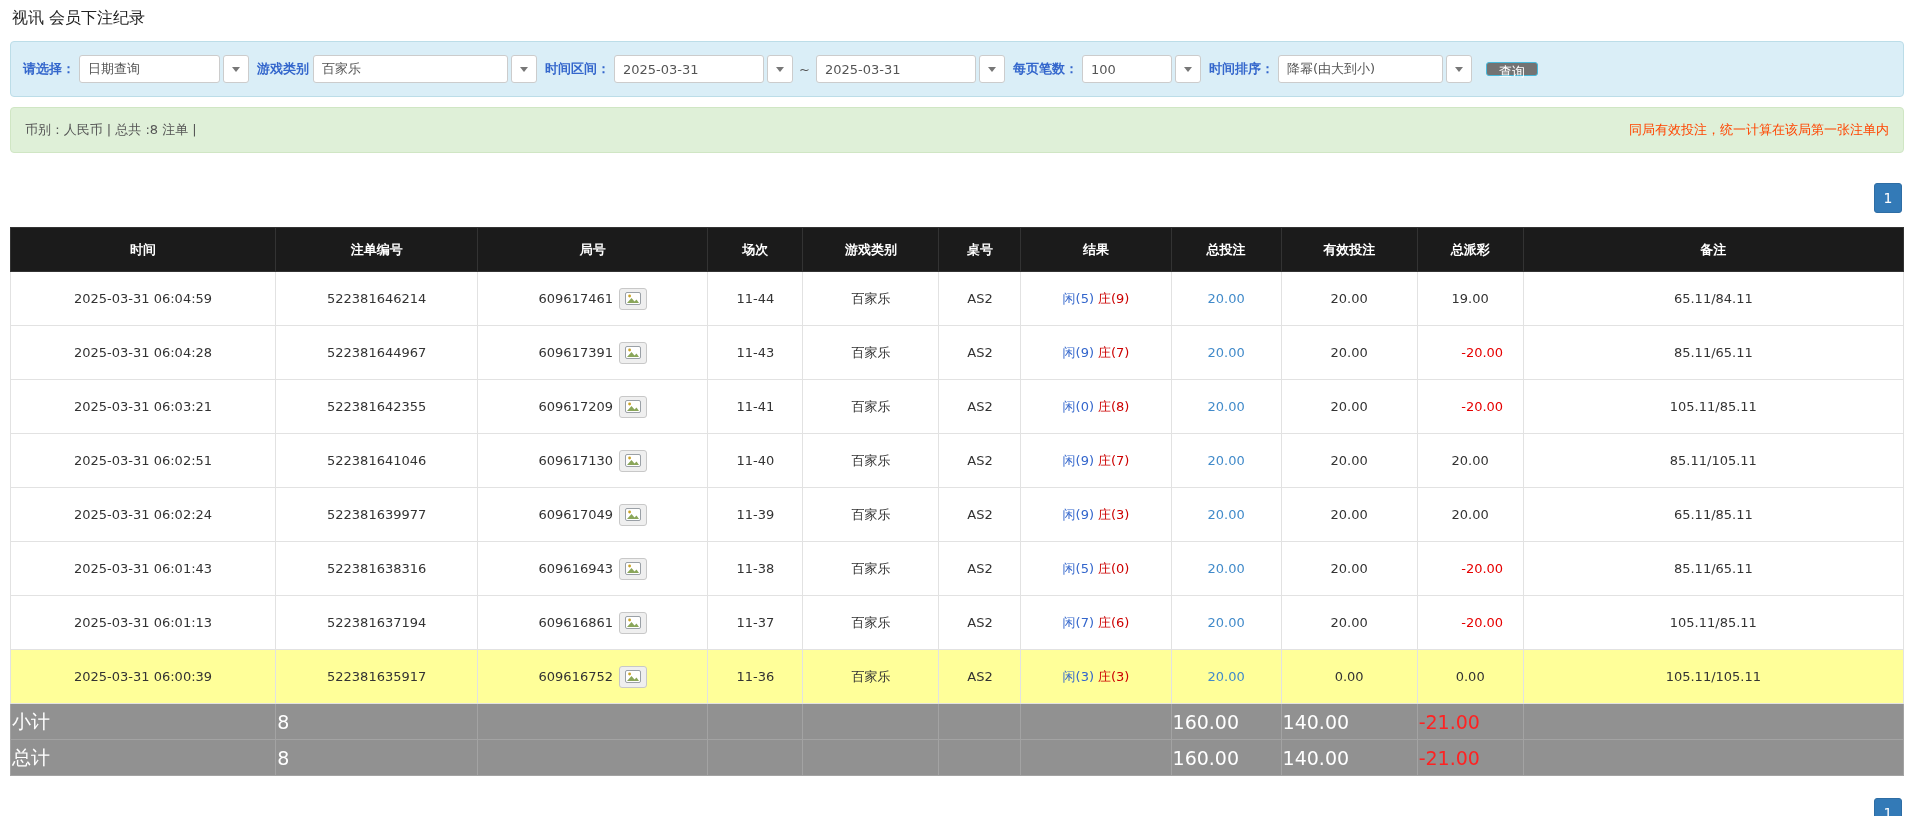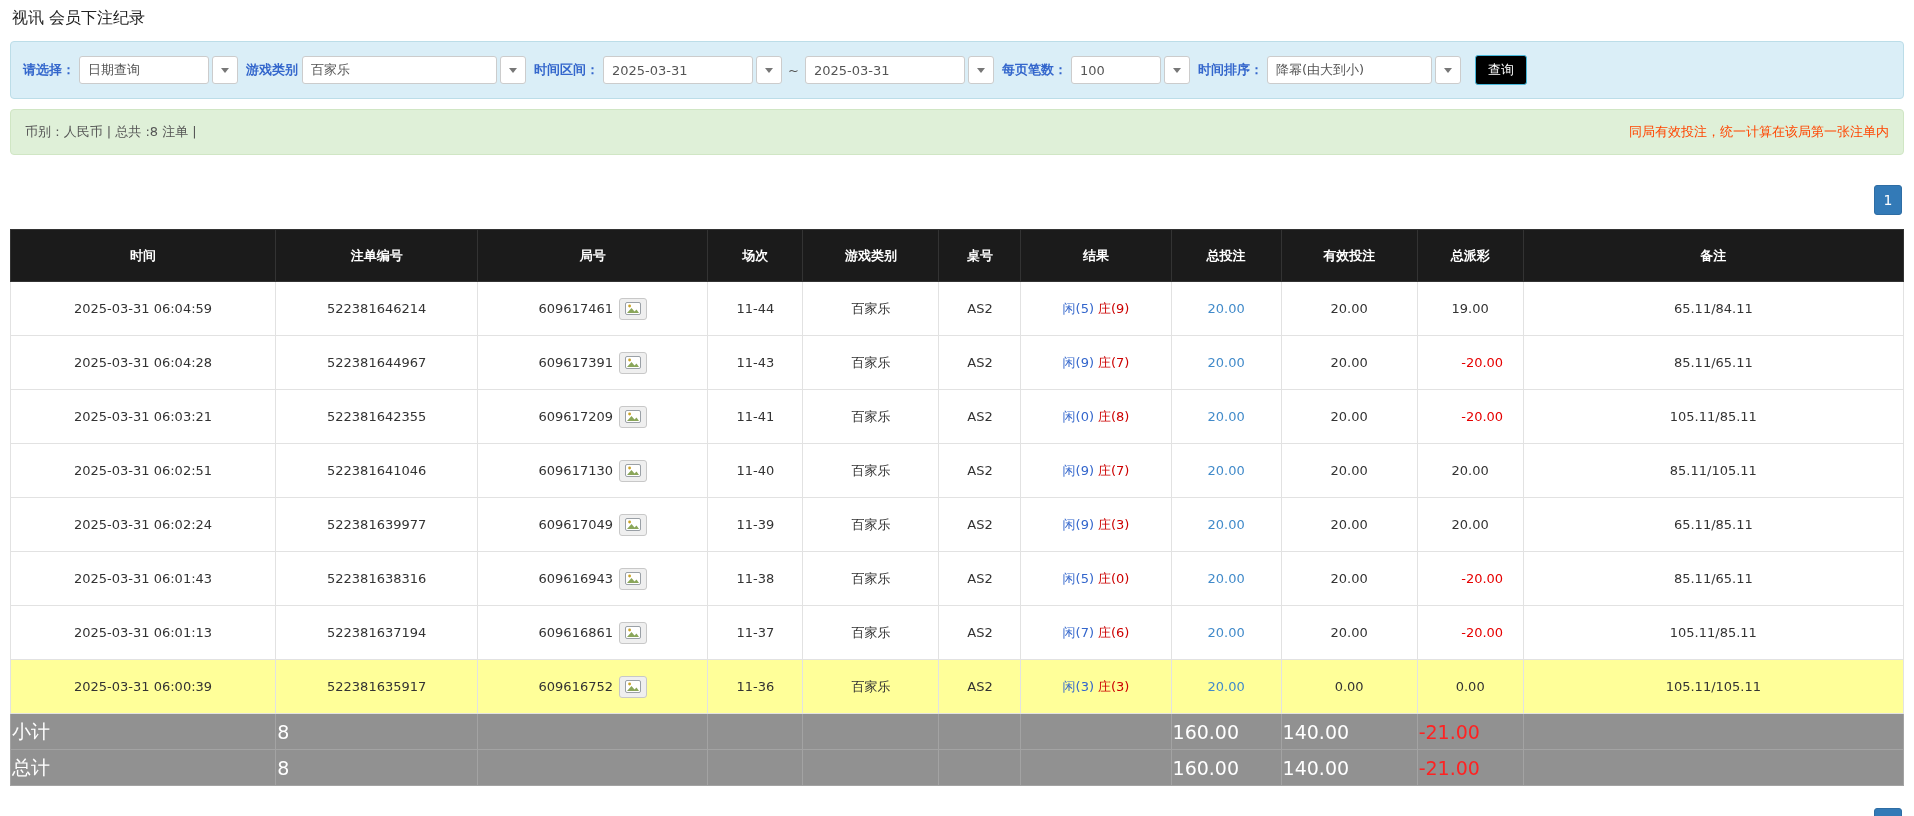--- a/index.html
+++ b/index.html
@@ -27,22 +27,22 @@
   }
   .caret-btn {
     height: 28px; width: 26px; margin-left: 3px;
     border: 1px solid #ccc; border-radius: 3px; background: #fff;
     display: inline-flex; align-items: center; justify-content: center;
     cursor: pointer; padding: 0;
   }
   .caret { width: 0; height: 0; border-left: 4px solid transparent; border-right: 4px solid transparent; border-top: 5px solid #777; }
   .tilde { margin: 0 6px; color: #555; }
   .search-btn {
-    height: 30px; padding: 0 12px; margin-left: 14px;
-    background: #000000; border: 1px solid #46b8da; border-radius: 3px;
+    height: 14px; padding: 0 12px; margin-left: 14px;
+    background: #737373; border: 1px solid #46b8da; border-radius: 3px;
     color: #fff; font-size: 13px; cursor: pointer; font-family: inherit;
   }
 
   .info-bar {
     margin: 10px 10px 0; padding: 13px 14px;
     background: #dff0d8; border: 1px solid #d0e6c4; border-radius: 4px;
     display: flex; justify-content: space-between; align-items: center;
   }
   .info-left { color: #555; }
   .info-right { color: #ff4500; }
@@ -54,21 +54,21 @@
     background: #337ab7; border: 1px solid #2e6da4; border-radius: 3px;
     color: #fff; font-size: 14px; cursor: pointer;
     display: inline-flex; align-items: center; justify-content: center;
     font-family: inherit;
   }
 
   .content { margin: 0 10px; }
   table { width: 100%; border-collapse: collapse; table-layout: fixed; }
   thead th {
     background: #1b1b1b; color: #fff; font-size: 13px; font-weight: bold;
-    height: 52px; text-align: center; border: 1px solid #333;
+    height: 44px; text-align: center; border: 1px solid #333;
   }
   tbody td {
     height: 54px; background: #fff; text-align: center;
     border: 1px solid #e2e2e2; font-size: 13px; color: #333;
     overflow: hidden;
   }
   tr.highlight td { background: #ffff99; }
   tfoot td {
     height: 36px; background: #919191; color: #fff; font-size: 19px;
     text-align: left; border: 1px solid #a3a3a3;
@@ -86,21 +86,21 @@
   }
 </style>
 </head>
 <body>
 
 <h1 class="page-title">视讯 会员下注纪录</h1>
 
 <div class="filter-bar">
   <span class="f-label">请选择：</span>
   <span class="combo">
-    <input style="width: 130px;" value="日期查询">
+    <input style="width: 141px;" value="日期查询">
     <button class="caret-btn">
         <span class="caret"></span>
       </button>
   </span>
 
   <span class="f-label">游戏类别</span>
   <span class="combo">
     <input style="width: 195px;" value="百家乐">
     <button class="caret-btn">
         <span class="caret"></span>

